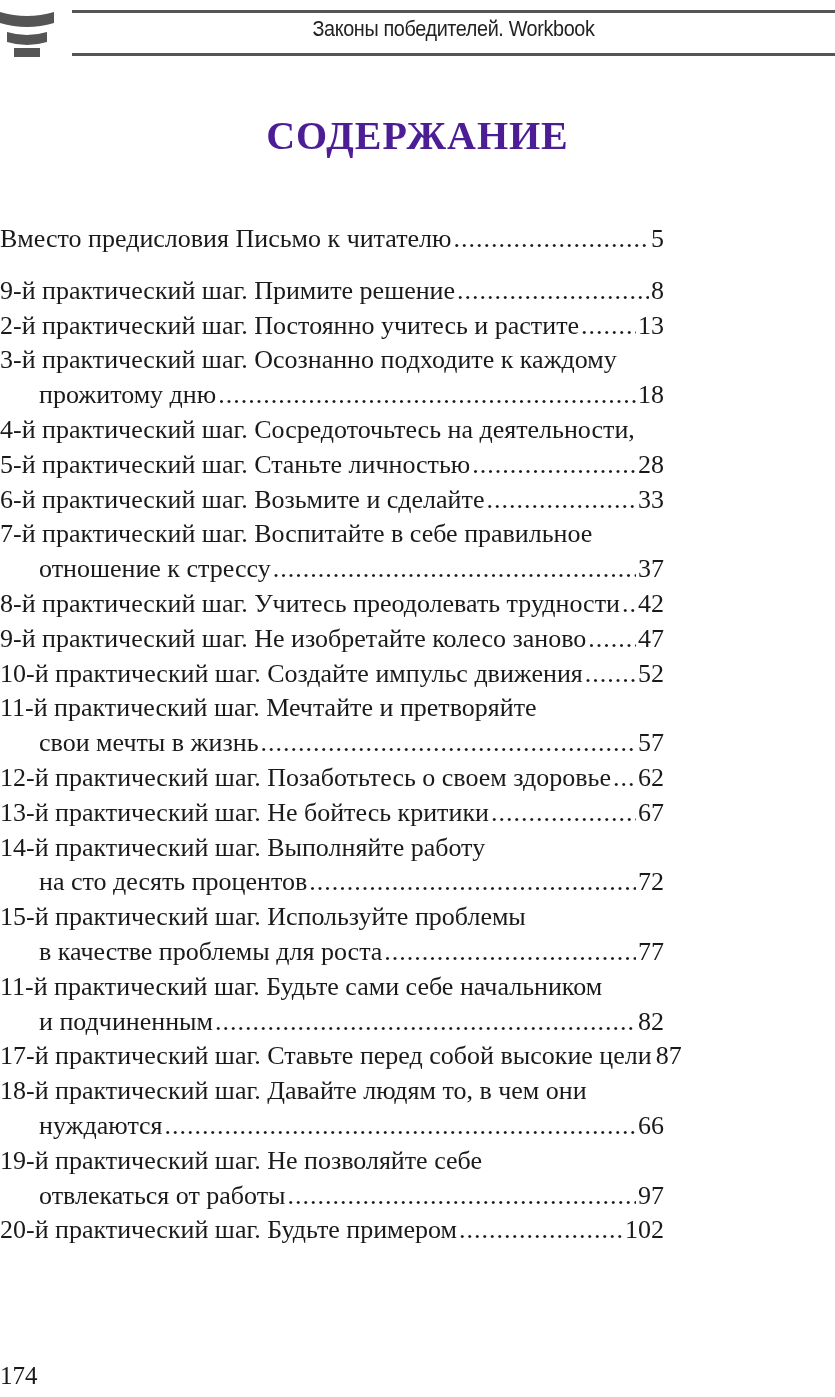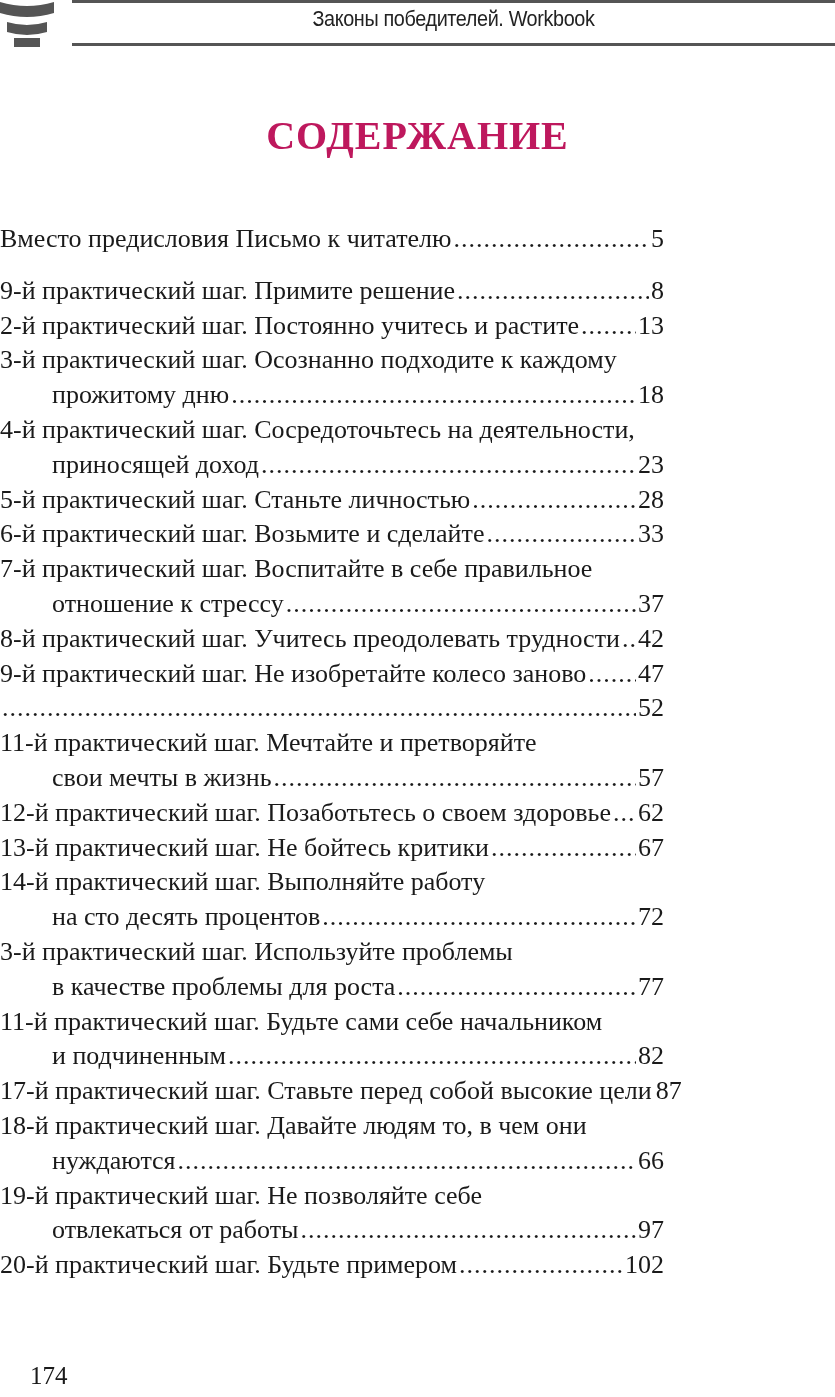--- a/index.html
+++ b/index.html
@@ -1,35 +1,35 @@
 <!DOCTYPE html>
 <html><head>
 <meta charset="utf-8">
 <style>
   html, body { margin: 0; padding: 0; background: #ffffff; }
   body { width: 835px; height: 1397px; position: relative; overflow: hidden; color: #1a1a1a; }
-  .header { position: absolute; left: 0; top: 0; width: 835px; height: 52px; }
+  .header { position: absolute; left: 0; top: 10px; width: 835px; height: 52px; }
   .logo { position: absolute; left: 0; top: 0; width: 55px; height: 48px; }
   .rule-top { position: absolute; left: 72px; right: 0; top: 0; height: 3px; background: #555; }
   .rule-bottom { position: absolute; left: 72px; right: 0; top: 43px; height: 3px; background: #555; }
   .running-title { position: absolute; left: 72px; right: 0; top: 6px; text-align: center;
     font-family: "Liberation Sans", sans-serif; font-size: 22px; letter-spacing: -0.4px; transform: scaleX(0.9); color: #222; }
   .page-title { position: absolute; left: 0; right: 0; top: 112px; text-align: center;
-    font-family: "Liberation Serif", serif; font-size: 40px; font-weight: bold; letter-spacing: 1px; color: #be185d; }
+    font-family: "Liberation Serif", serif; font-size: 40px; font-weight: bold; letter-spacing: 1px; color: #4c1d95; }
   .toc { position: absolute; left: 0; top: 222px; width: 664px;
     font-family: "Liberation Serif", serif; font-size: 26px; color: #1a1a1a; }
   .entry { position: relative; }
   .line { display: flex; align-items: baseline; height: 34.8px; line-height: 34.8px; white-space: nowrap; }
-  .indent { padding-left: 52px; }
+  .indent { padding-left: 39px; }
   .text { flex: 0 0 auto; transform-origin: left; }
   .dots { flex: 1 1 auto; overflow: hidden; white-space: nowrap; margin: 0 2px; letter-spacing: 1px; }
   .dots::after { content: "................................................................................................................................................................................................"; }
   .page { flex: 0 0 auto; }
   .gap-after { margin-bottom: 17px; }
-  .folio { position: absolute; left: 0; top: 1362px; font-family: "Liberation Serif", serif; font-size: 25px; color: #1a1a1a; padding-left: 30px; }
+  .folio { position: absolute; left: 0; top: 1362px; font-family: "Liberation Serif", serif; font-size: 25px; color: #1a1a1a; }
 </style>
 </head>
 <body>
 
 <div class="header">
   <svg class="logo" viewBox="0 0 55 48">
     <path d="M0 2 Q27 10 54 2 L54 13 Q27 21 0 13 Z" fill="#555"></path>
     <path d="M7 22 Q27 28 47 22 L47 32 Q27 38 7 32 Z" fill="#555"></path>
     <path d="M14 38 L40 38 L40 47 L14 47 Z" fill="#555"></path>
   </svg>
@@ -69,25 +69,20 @@
       <div class="line indent">
         <span class="text">прожитому дню</span>
         <span class="dots"></span>
         <span class="page">18</span>
       </div>
     </div>
     <div class="entry">
       <div class="line">
         <span class="text">4-й практический шаг. Сосредоточьтесь на деятельности,</span>
       </div>
-      <div class="line indent">
-        <span class="text">приносящей доход </span>
-        <span class="dots"></span>
-        <span class="page">23</span>
-      </div>
     </div>
     <div class="entry">
       <div class="line">
         <span class="text">5-й практический шаг. Станьте личностью</span>
         <span class="dots"></span>
         <span class="page">28</span>
       </div>
     </div>
     <div class="entry">
       <div class="line">
@@ -115,20 +110,21 @@
     </div>
     <div class="entry">
       <div class="line">
         <span class="text">9-й практический шаг. Не изобретайте колесо заново </span>
         <span class="dots"></span>
         <span class="page">47</span>
       </div>
     </div>
     <div class="entry">
       <div class="line">
+        <span class="text">10-й практический шаг. Создайте импульс движения  </span>
         <span class="dots"></span>
         <span class="page">52</span>
       </div>
     </div>
     <div class="entry">
       <div class="line">
         <span class="text">11-й практический шаг. Мечтайте и претворяйте</span>
       </div>
       <div class="line indent">
         <span class="text">свои мечты в жизнь</span>
@@ -155,21 +151,21 @@
         <span class="text">14-й практический шаг. Выполняйте работу</span>
       </div>
       <div class="line indent">
         <span class="text">на сто десять процентов </span>
         <span class="dots"></span>
         <span class="page">72</span>
       </div>
     </div>
     <div class="entry">
       <div class="line">
-        <span class="text">3-й практический шаг. Используйте проблемы</span>
+        <span class="text">15-й практический шаг. Используйте проблемы</span>
       </div>
       <div class="line indent">
         <span class="text">в качестве проблемы для роста</span>
         <span class="dots"></span>
         <span class="page">77</span>
       </div>
     </div>
     <div class="entry">
       <div class="line">
         <span class="text">11-й практический шаг. Будьте сами себе начальником</span>

